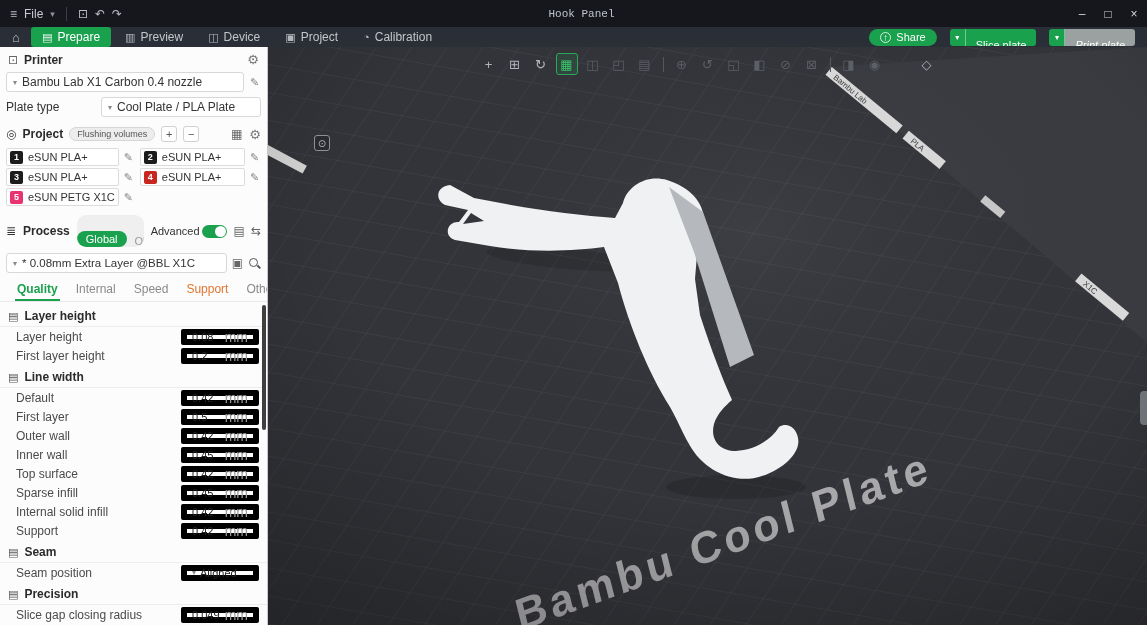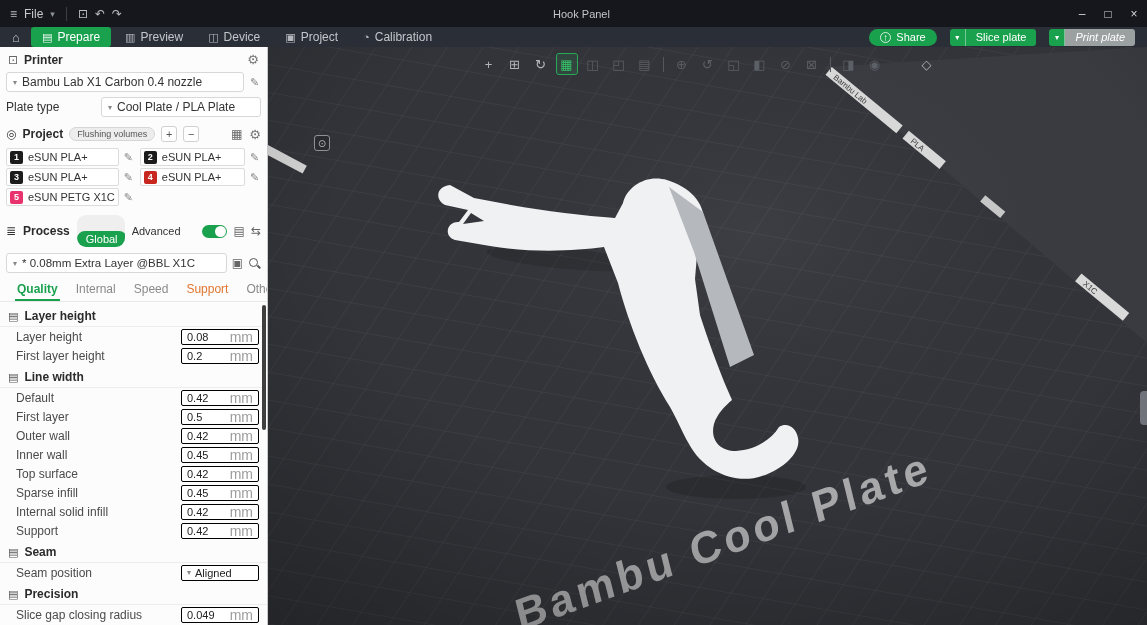--- a/index.html
+++ b/index.html
@@ -6,36 +6,36 @@
   html,body{width:1147px;height:625px;overflow:hidden;}
   body{font-family:"Liberation Sans","DejaVu Sans",sans-serif;font-size:12px;background:#222;}
   .app{width:1147px;height:625px;display:flex;flex-direction:column;background:#fff;}
 
   
   .titlebar{flex:0 0 27px;background:#15171c;color:#c7cbd1;display:flex;align-items:center;position:relative;}
   .tb-left{display:flex;align-items:center;gap:7px;padding-left:10px;font-size:12px;}
   .tb-left .glyph{font-size:12px;color:#b9bdc4;}
   .tb-chev{font-size:9px;color:#8d939b;}
   .tb-div{width:1px;height:14px;background:#3a3e46;margin:0 4px;}
-  .tb-title{position:absolute;left:16px;right:0;text-align:center;font-size:11px;color:#c0c4ca;pointer-events:none;}
+  .tb-title{position:absolute;left:16px;right:0;text-align:center;font-size:11px;color:#c0c4ca;pointer-events:none;font-family:Liberation Mono, monospace;}
   .tb-right{margin-left:auto;display:flex;height:27px;}
   .winbtn{width:26px;height:27px;display:flex;align-items:center;justify-content:center;font-size:12px;color:#d0d3d8;}
 
   
   .tabbar{flex:0 0 20px;background:#2a2e37;display:flex;align-items:center;padding-left:4px;gap:3px;}
   .home{width:24px;height:20px;display:flex;align-items:center;justify-content:center;color:#c2c6cc;font-size:13px;}
   .tab{height:20px;display:flex;align-items:center;gap:5px;padding:0 11px;color:#c2c6cc;border-radius:3px;font-size:12px;cursor:default;}
   .tab.active{background:#1aa14e;color:#fff;}
   .tab .tab-ic{font-size:11px;opacity:.9;}
   .actions{margin-left:auto;display:flex;align-items:center;gap:13px;padding-right:12px;}
   .btn-share{display:flex;align-items:center;gap:5px;background:#1aa14e;color:#fff;height:17px;padding:0 11px;border-radius:9px;font-size:11px;}
   .btn-share .share-ic{font-size:10px;border:1px solid rgba(255,255,255,.8);border-radius:50%;width:11px;height:11px;line-height:9px;text-align:center;}
   .btn-split{display:flex;height:17px;border-radius:3px;overflow:hidden;font-size:11px;color:#fff;}
   .chev-seg{background:#1aa14e;width:16px;display:flex;align-items:center;justify-content:center;font-size:8px;border-right:1px solid rgba(255,255,255,.4);}
-  .lbl-seg{background:#1aa14e;display:flex;align-items:center;padding:8px 10px;}
+  .lbl-seg{background:#1aa14e;display:flex;align-items:center;padding:16px 10px;}
   .btn-split.print .lbl-seg{background:#9ba1a0;font-style:italic;}
 
   
   .main{flex:1;display:flex;min-height:0;}
 
   
   .sidebar{width:268px;background:#fcfcfc;border-right:1px solid #c9c9c9;display:flex;flex-direction:column;position:relative;overflow:hidden;color:#333;}
   .sb-header{padding:5px 8px 3px;display:flex;align-items:center;gap:6px;font-weight:bold;color:#2b2b2b;}
   .sb-header .hicon{color:#666;font-weight:normal;font-size:12px;}
   .sb-header .right{margin-left:auto;display:flex;align-items:center;gap:8px;font-weight:normal;}
@@ -57,21 +57,21 @@
   .fcell{display:flex;align-items:center;gap:3px;}
   .fbox{flex:1;height:18px;border:1px solid #dcdcdc;border-radius:2px;display:flex;align-items:center;gap:5px;padding:0 3px;background:#fff;min-width:0;}
   .fnum{flex:0 0 13px;width:13px;height:13px;border-radius:2px;color:#fff;font-size:9px;display:flex;align-items:center;justify-content:center;font-weight:bold;}
   .fname{font-size:11px;color:#333;white-space:nowrap;overflow:hidden;}
 
   .proc-header{padding:7px 6px 4px;display:flex;align-items:center;gap:7px;}
   .proc-header .ptitle{font-weight:bold;color:#2b2b2b;}
   .seg{display:flex;align-items:flex-end;border-radius:9px;background:#efefef;height:32px;overflow:hidden;}
   .seg .on{background:#1aa14e;color:#fff;border-radius:9px;padding:0 9px;height:16px;display:flex;align-items:center;font-size:11px;}
   .seg .off{color:#9a9a9a;padding:0 8px;font-size:11px;}
-  .adv{margin-left:auto;display:flex;align-items:center;gap:21px;color:#333;font-size:11px;}
+  .adv{margin-left:auto;display:flex;align-items:center;gap:2px;color:#333;font-size:11px;}
   .toggle{width:25px;height:13px;border-radius:7px;background:#1aa14e;position:relative;}
   .toggle::after{content:"";position:absolute;right:1px;top:1px;width:11px;height:11px;border-radius:50%;background:#fff;}
   .proc-ics{display:flex;gap:6px;color:#666;align-items:center;}
 
   .preset-row{display:flex;align-items:center;gap:5px;padding:2px 6px;}
   .preset-row .combo{flex:1;font-size:11.5px;}
   .save-ic{color:#666;font-size:12px;}
   .search-ic{width:13px;height:13px;position:relative;display:inline-block;}
   .search-ic::before{content:"";position:absolute;left:1px;top:1px;width:7px;height:7px;border:1.5px solid #555;border-radius:50%;}
   .search-ic::after{content:"";position:absolute;left:9px;top:9px;width:4px;height:1.5px;background:#555;transform:rotate(45deg);}
@@ -80,21 +80,21 @@
   .ptab{padding:3px 9px 5px;color:#8a8a8a;font-size:12px;position:relative;}
   .ptab.active{color:#1aa14e;font-weight:bold;}
   .ptab.active::after{content:"";position:absolute;left:7px;right:7px;bottom:0;height:2px;background:#1aa14e;}
   .ptab.modified{color:#e0762f;}
 
   #param-list{flex:1;overflow:hidden;padding-top:2px;}
   .phead{display:flex;align-items:center;gap:6px;padding:5px 8px 3px;border-bottom:1px solid #ededed;font-weight:bold;color:#2b2b2b;}
   .sicon{color:#555;font-size:11px;font-weight:normal;}
   .prow{display:flex;align-items:center;padding:0 8px 0 16px;height:19px;}
   .plabel{color:#4b4b4b;font-size:12px;white-space:nowrap;}
-  .pinput,.pselect{margin-left:auto;width:78px;height:16px;border:1px solid #000000;border-radius:2px;background:#fff;display:flex;align-items:center;padding:0 5px;gap:4px;}
+  .pinput,.pselect{margin-left:auto;width:78px;height:16px;border:6px solid #000000;border-radius:2px;background:#fff;display:flex;align-items:center;padding:0 5px;gap:4px;}
   .pval{font-size:11px;color:#222;}
   .punit{margin-left:auto;font-size:14px;color:#9c9c9c;}
   .pselect .chev{font-size:8px;color:#888;}
   .sb-scroll{position:absolute;right:1px;top:258px;width:4px;height:125px;background:#3f3f3f;border-radius:2px;}
 
   
   .viewport{flex:1;position:relative;background:#333439;overflow:hidden;}
   .viewport svg.canvas{position:absolute;inset:0;}
   #vp-toolbar{position:absolute;top:6px;left:50%;transform:translateX(-50%);display:flex;align-items:center;gap:4px;}
   .ticon{width:22px;height:22px;display:flex;align-items:center;justify-content:center;color:#b2b5bb;font-size:13px;border-radius:3px;border:1px solid transparent;}

